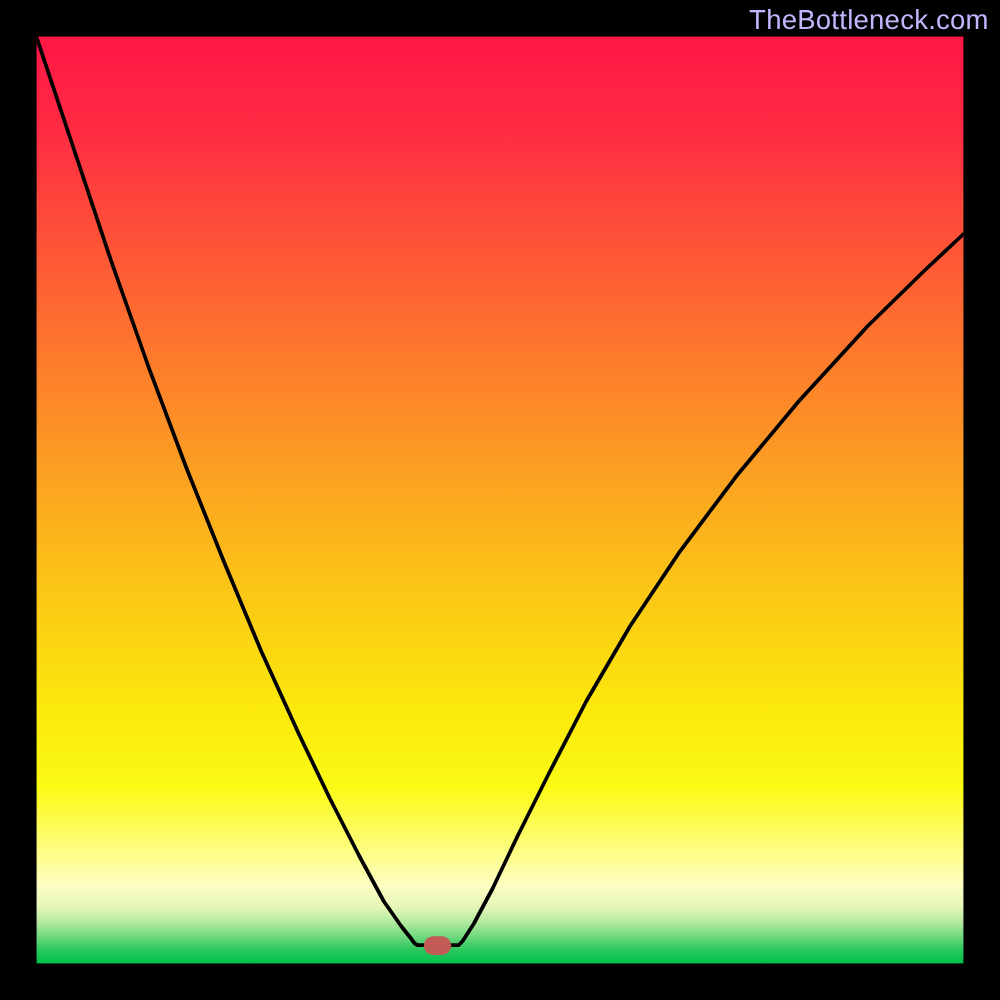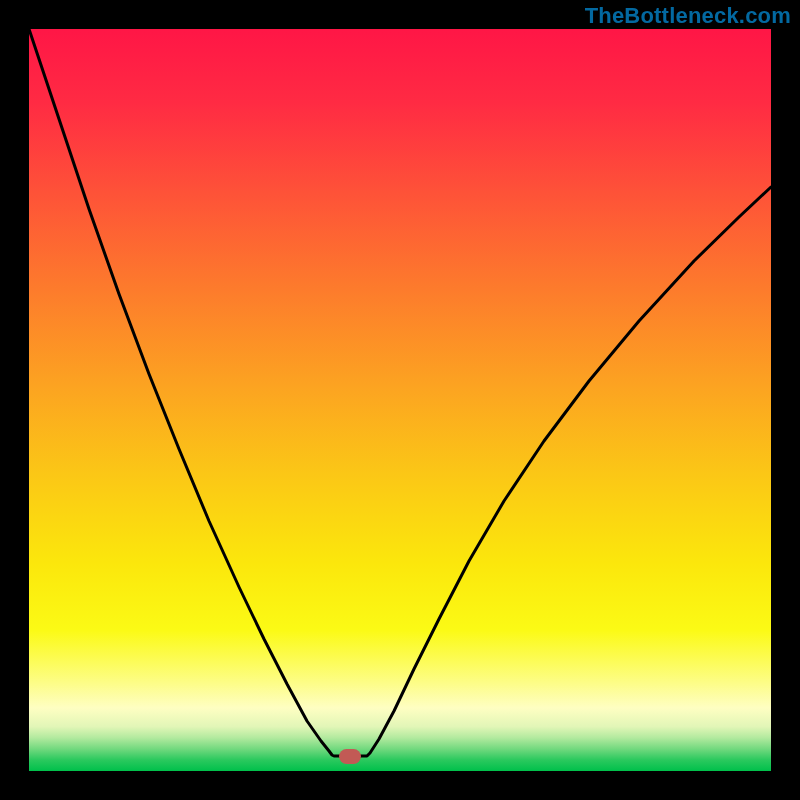--- a/index.html
+++ b/index.html
@@ -38,23 +38,23 @@
     position: absolute;
     width: 22px;
     height: 15px;
     background: #c25a55;
     border-radius: 8px;
   }
   .watermark {
     position: absolute;
     top: 3px;
     right: 9px;
-    color: #0369a1;
+    color: #c4b5fd;
     font-size: 22px;
-    font-weight: 700;
+    font-weight: 400;
     letter-spacing: 0.2px;
   }
 </style>
 </head>
 <body>
 
 <div class="frame">
   <svg class="gradient-bg" viewBox="0 0 742 742" preserveAspectRatio="none">
     <defs>
       <linearGradient id="bg-grad" x1="0" y1="0" x2="0" y2="1">

